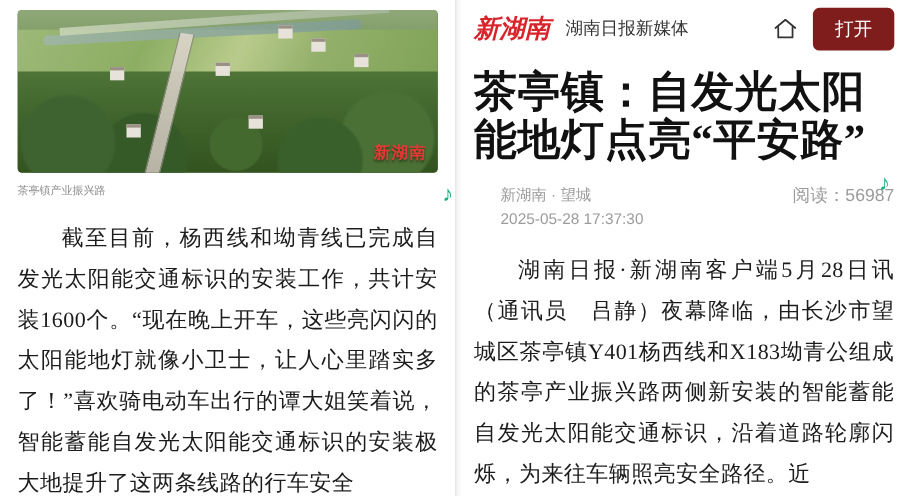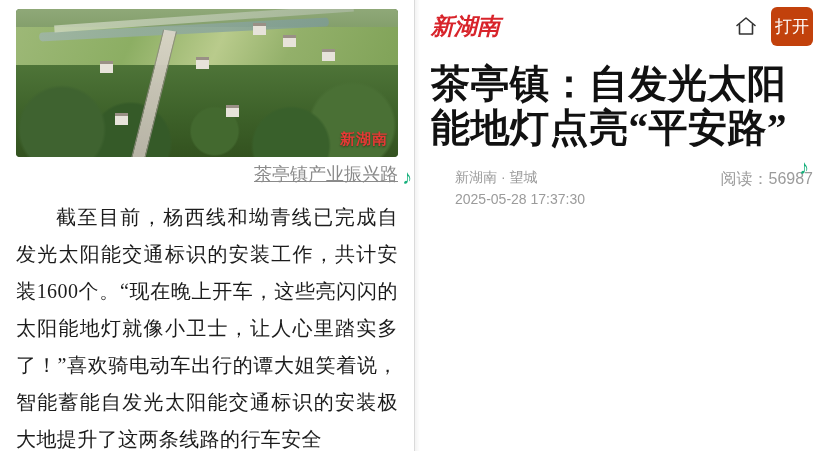--- a/index.html
+++ b/index.html
@@ -114,25 +114,24 @@
     color: #e53935;
     font-size: 15px;
     font-weight: 700;
     letter-spacing: 1px;
     text-shadow: 0 1px 2px rgba(0,0,0,.45);
     font-family: "Liberation Serif", serif;
   }
   .hero-caption {
     width: 382px;
     margin: 6px 16px 0 16px;
-    text-align: right;
+    text-align: left;
     color: #8a8a8a;
-    font-size: 18px;
+    font-size: 10px;
     line-height: 22px;
-    text-decoration: underline;
   }
   .left-body {
     margin: 14px 16px 0 16px;
     width: 382px;
     font-size: 20px;
     line-height: 37px;
     color: #1c1c1c;
     letter-spacing: .4px;
     text-align: justify;
     font-family: "Liberation Serif", "DejaVu Serif", serif;
@@ -181,26 +180,26 @@
     white-space: nowrap;
     margin-left: 4px;
   }
   .topbar-spacer { flex: 1; }
   .home-icon {
     width: 30px; height: 30px;
     display: flex; align-items: center; justify-content: center;
     cursor: pointer;
   }
   .open-btn {
-    background: #c2410c;
+    background: #7f1d1d;
     color: #fff;
     font-size: 17px;
     border: none;
     border-radius: 6px;
-    padding: 8px 4px;
+    padding: 8px 20px;
     cursor: pointer;
     font-family: "Liberation Sans", sans-serif;
     text-align: center;
   }
   .headline {
     margin: 10px 16px 0 16px;
     font-size: 39px;
     line-height: 44px;
     font-weight: 700;
     color: #111;
@@ -276,38 +275,42 @@
       <p>截至目前，杨西线和坳青线已完成自发光太阳能交通标识的安装工作，共计安装1600个。“现在晚上开车，这些亮闪闪的太阳能地灯就像小卫士，让人心里踏实多了！”喜欢骑电动车出行的谭大姐笑着说，智能蓄能自发光太阳能交通标识的安装极大地提升了这两条线路的行车安全</p>
     </div>
 
     <div class="note-btn note-left">♪</div>
   </div>
 
   <div class="right-col">
 
     <div class="topbar">
       <div class="brand-logo">新湖南</div>
+      <div class="brand-sub">湖南日报新媒体</div>
       <div class="topbar-spacer"></div>
       <div class="home-icon">
         <svg width="24" height="24" viewBox="0 0 24 24" fill="none" stroke="#333" stroke-width="1.6" stroke-linejoin="round" stroke-linecap="round">
           <path d="M3 11.5 12 4l9 7.5"></path>
           <path d="M5.5 10.5V20h13v-9.5"></path>
         </svg>
       </div>
       <button class="open-btn">打开</button>
     </div>
 
     <div class="headline">茶亭镇：自发光太阳能地灯点亮“平安路”</div>
 
     <div class="meta">
       <div class="meta-left">
         <div>新湖南 · 望城</div>
         <div>2025-05-28 17:37:30</div>
       </div>
       <div class="meta-right">阅读：56987</div>
     </div>
 
+    <div class="right-body">
+      <p>湖南日报·新湖南客户端5月28日讯（通讯员　吕静）夜幕降临，由长沙市望城区茶亭镇Y401杨西线和X183坳青公组成的茶亭产业振兴路两侧新安装的智能蓄能自发光太阳能交通标识，沿着道路轮廓闪烁，为来往车辆照亮安全路径。近</p>
+    </div>
 
     <div class="note-btn note-right">♪</div>
   </div>
 
   <div class="divider-shadow"></div>
 </div>
 
 </body></html>

